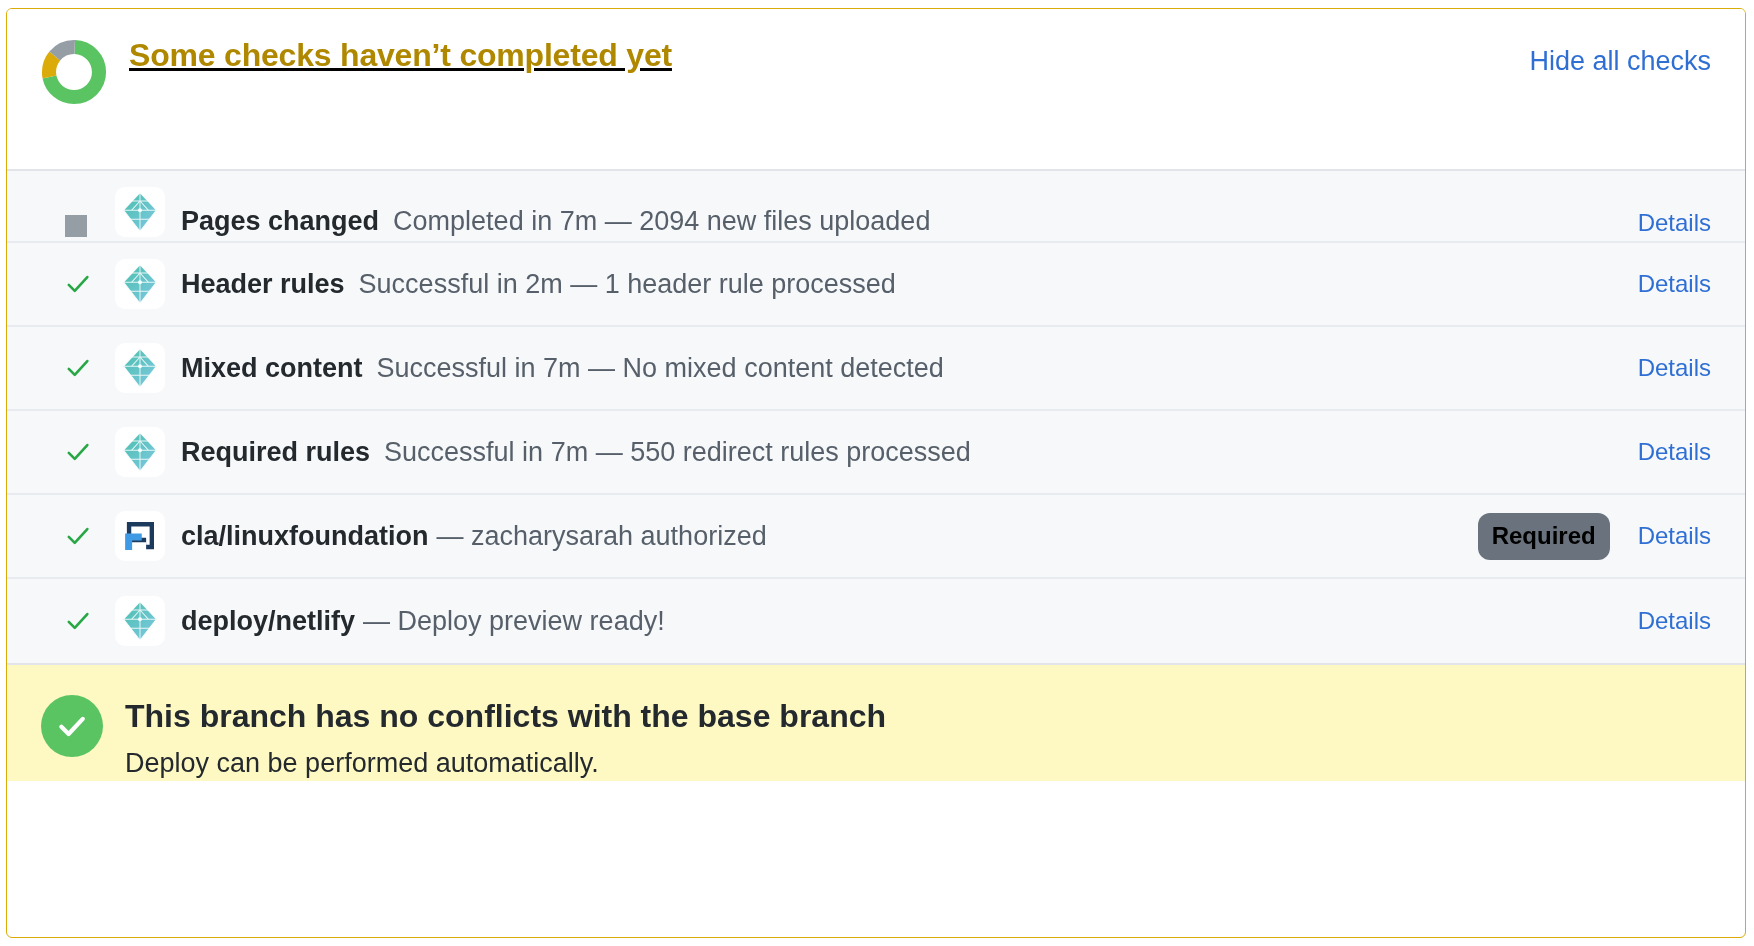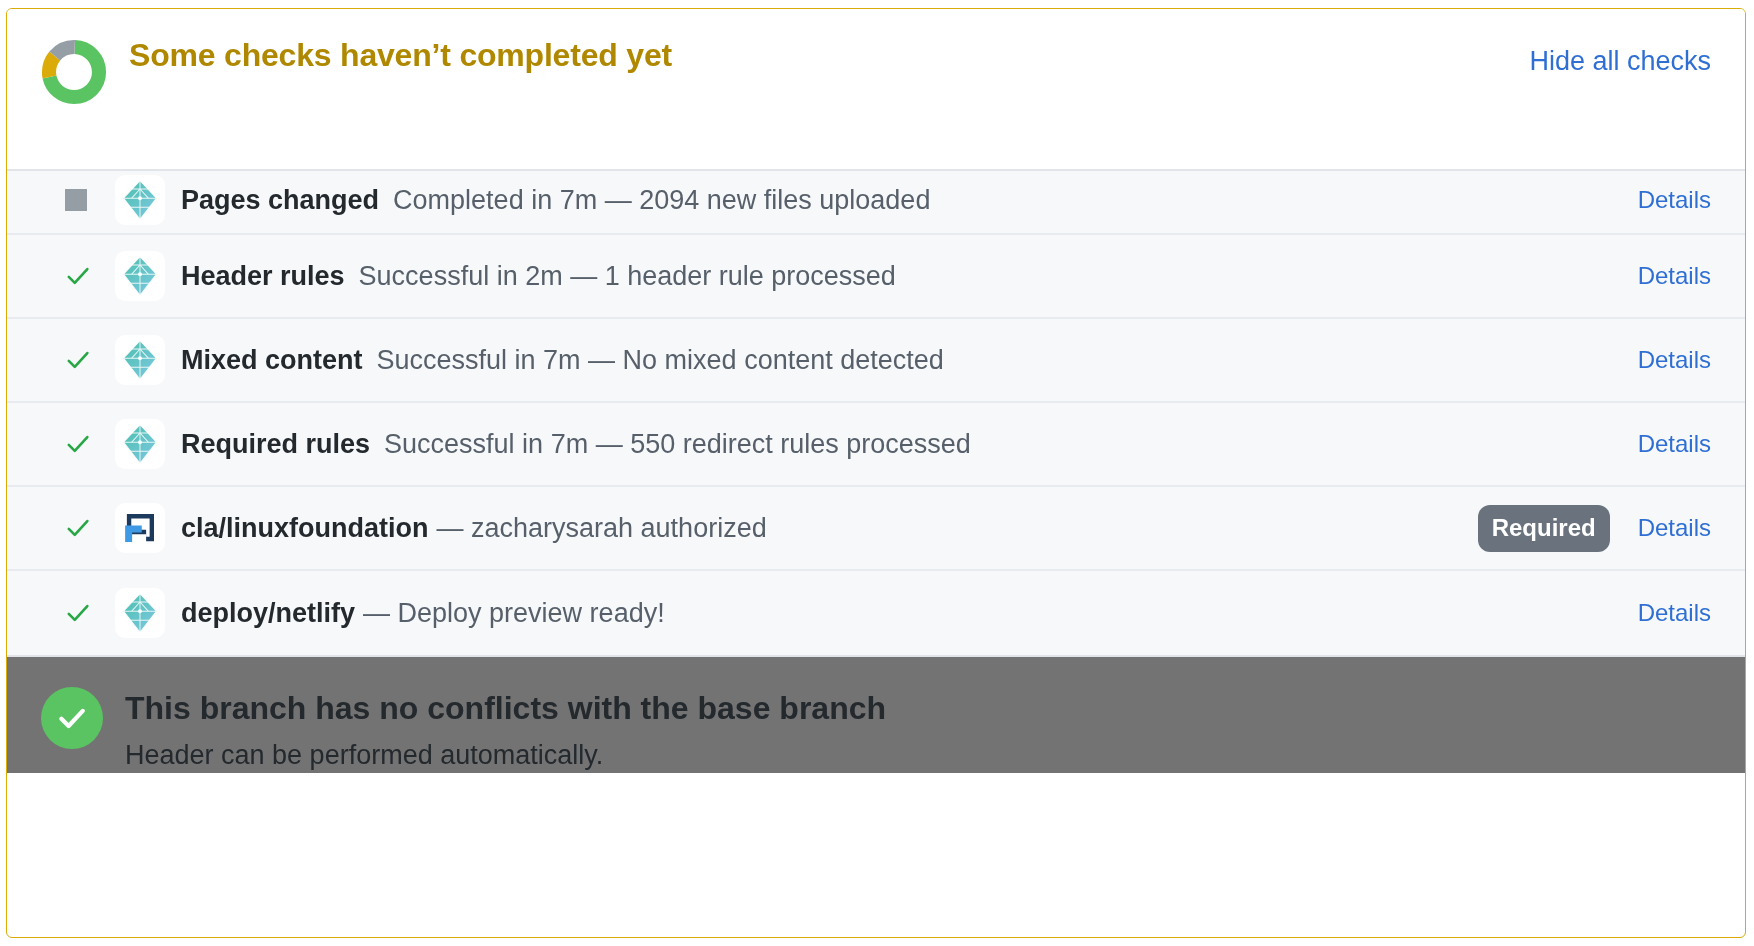--- a/index.html
+++ b/index.html
@@ -43,20 +43,21 @@
     flex: 0 0 auto;
     width: 66px;
     height: 66px;
     margin-top: 4px;
     margin-right: 22px;
   }
   .header-text {
     flex: 1 1 auto;
     min-width: 0;
     padding-top: 0px;
+    text-decoration: underline;
   }
   .header-title {
     font-size: 32px;
     font-weight: bold;
     color: #b08800;
     line-height: 40px;
     letter-spacing: -0.2px;
     margin: 0;
   }
   .header-sub {
@@ -84,21 +85,22 @@
   .check-row {
     display: flex;
     align-items: center;
     height: 84px;
     box-sizing: border-box;
     padding: 0 34px 0 34px;
     border-bottom: 2px solid #e7eaee;
     background: #f6f8fa;
   }
   .check-row.first-row {
-    height: 64px;
+    height: 72px;
+    align-items: flex-end;
     padding-bottom: 4px;
   }
   .check-row:last-child { border-bottom: none; }
 
   .status-cell {
     flex: 0 0 auto;
     width: 74px;
     display: flex;
     align-items: center;
     justify-content: flex-start;
@@ -142,41 +144,41 @@
     color: #57606a;
     white-space: nowrap;
     margin-left: 14px;
   }
   .check-desc.tight { margin-left: 8px; }
   .spacer { flex: 1 1 auto; }
 
   .required-badge {
     flex: 0 0 auto;
     background: #6a737d;
-    color: #ffffff;
+    color: #000000;
     font-size: 24px;
     font-weight: bold;
     line-height: 1;
     padding: 11px 14px 12px 14px;
     border-radius: 12px;
     margin-right: 28px;
     white-space: nowrap;
   }
   .details-link {
     flex: 0 0 auto;
     font-size: 24px;
     color: #2f6fd4;
     cursor: pointer;
     text-decoration: none;
     white-space: nowrap;
   }
 
   
   .merge-status {
-    background: #737373;
+    background: #fef9c3;
     padding: 30px 34px 0 34px;
     display: flex;
     align-items: flex-start;
     border-top: 2px solid #e1e4e8;
   }
   .merge-icon {
     flex: 0 0 auto;
     width: 62px;
     height: 62px;
     border-radius: 50%;
@@ -380,17 +382,17 @@
     </div>
 
   <div class="merge-status">
     <div class="merge-icon">
       <svg width="34" height="34" viewBox="0 0 24 24" aria-hidden="true">
         <path d="M4.5 12.6 L9.6 17.6 L19.6 7.0" fill="none" stroke="#ffffff" stroke-width="3.0" stroke-linecap="round" stroke-linejoin="round"></path>
       </svg>
     </div>
     <div class="merge-text">
       <div class="merge-title">This branch has no conflicts with the base branch</div>
-      <div class="merge-sub">Header can be performed automatically.</div>
+      <div class="merge-sub">Deploy can be performed automatically.</div>
     </div>
   </div>
 
 </div>
 
 </body></html>

